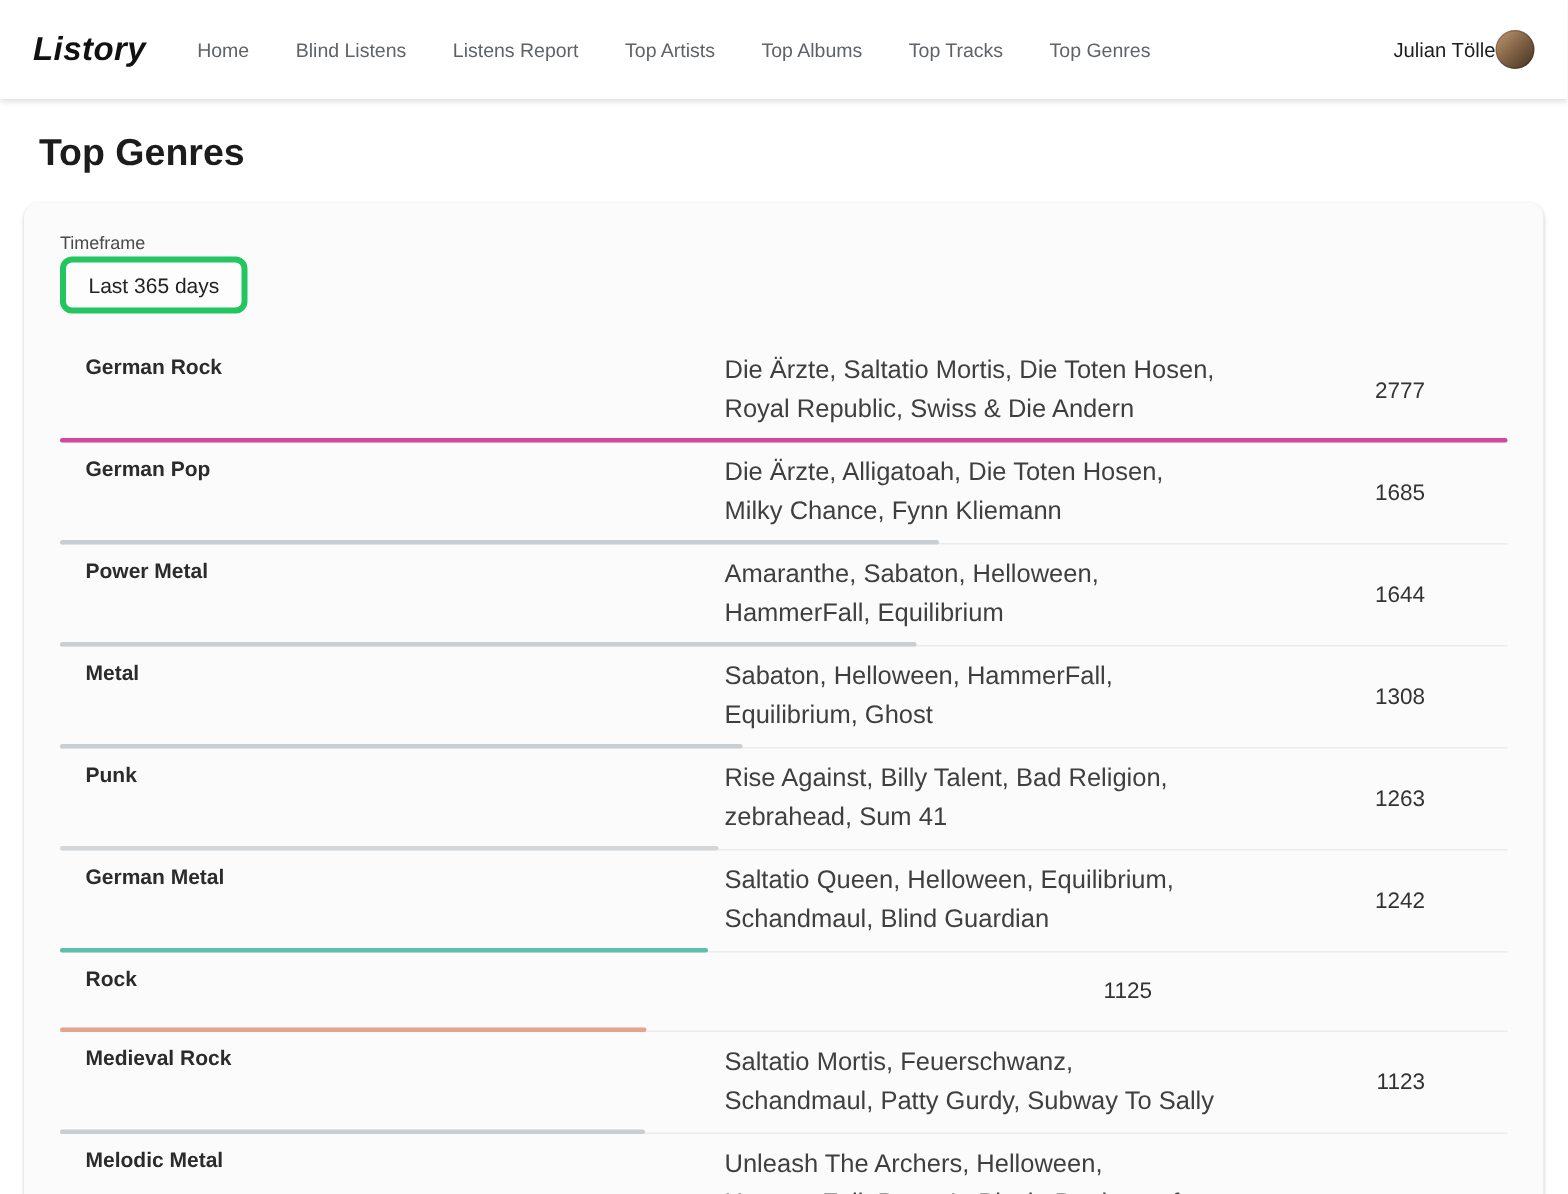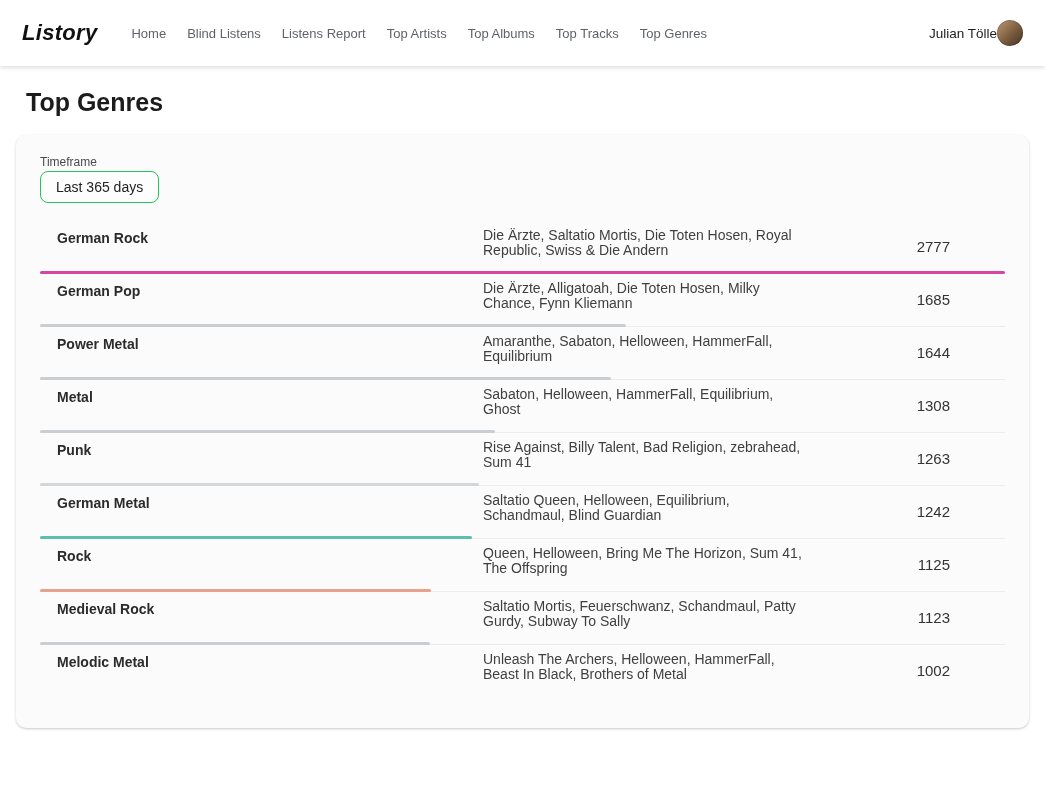--- a/index.html
+++ b/index.html
@@ -24,21 +24,21 @@
   }
   .brand {
     font-size: 22px;
     font-weight: 800;
     font-style: italic;
     letter-spacing: 0.3px;
     color: #111;
     margin-right: 34px;
     cursor: pointer;
   }
-  .nav { display: flex; align-items: flex-end; gap: 21px; flex: 1; }
+  .nav { display: flex; align-items: flex-end; gap: 31px; flex: 1; }
   .nav-item {
     font-size: 13px;
     color: #5f6368;
     cursor: pointer;
     white-space: nowrap;
   }
   .user-area { display: flex; align-items: center; gap: 0; }
   .user-name { font-size: 13.5px; color: #1d1d1d; }
   .avatar {
     width: 26px; height: 26px;
@@ -64,21 +64,21 @@
     padding: 20px 24px 30px 24px;
   }
 
   .tf-label { font-size: 12px; color: #4a4a4a; margin-bottom: 2px; }
   .tf-button {
     display: inline-block;
     font-family: inherit;
     font-size: 14px;
     color: #222;
     background: #fdfdfd;
-    border: 1px solid #22c55e;
+    border: 4px solid #22c55e;
     border-radius: 8px;
     padding: 7px 15px;
     cursor: pointer;
   }
 
   
   .genre-table { margin-top: 18px; }
   .genre-row {
     position: relative;
     display: grid;
@@ -87,23 +87,23 @@
     min-height: 53px;
   }
   .genre-name {
     font-size: 14px;
     font-weight: 700;
     color: #2b2b2b;
     padding-top: 2px;
     align-self: start;
   }
   .genre-artists {
-    font-size: 14px;
+    font-size: 17px;
     color: #3f3f3f;
-    line-height: 15px;
+    line-height: 26px;
     align-self: start;
     padding-right: 12px;
   }
   .genre-count {
     font-size: 15px;
     color: #333;
     align-self: center;
     text-align: right;
     padding-right: 55px;
   }
@@ -198,21 +198,20 @@
     <div class="genre-name">German Metal</div>
     <div class="genre-artists">Saltatio Queen, Helloween, Equilibrium, Schandmaul, Blind Guardian</div>
     <div class="genre-count">1242</div>
     <div class="row-divider"></div>
     <div class="genre-bar" style="width: 44.72%; background: rgb(91, 191, 169);"></div>
   </div>
 
 
   <div class="genre-row">
     <div class="genre-name">Rock</div>
-    <div class="genre-artists">Queen, Helloween, Bring Me The Horizon, Sum 41, The Offspring</div>
     <div class="genre-count">1125</div>
     <div class="row-divider"></div>
     <div class="genre-bar" style="width: 40.51%; background: rgb(229, 162, 140);"></div>
   </div>
 
   <div class="genre-row">
     <div class="genre-name">Medieval Rock</div>
     <div class="genre-artists">Saltatio Mortis, Feuerschwanz, Schandmaul, Patty Gurdy, Subway To Sally</div>
     <div class="genre-count">1123</div>
     <div class="row-divider"></div>

